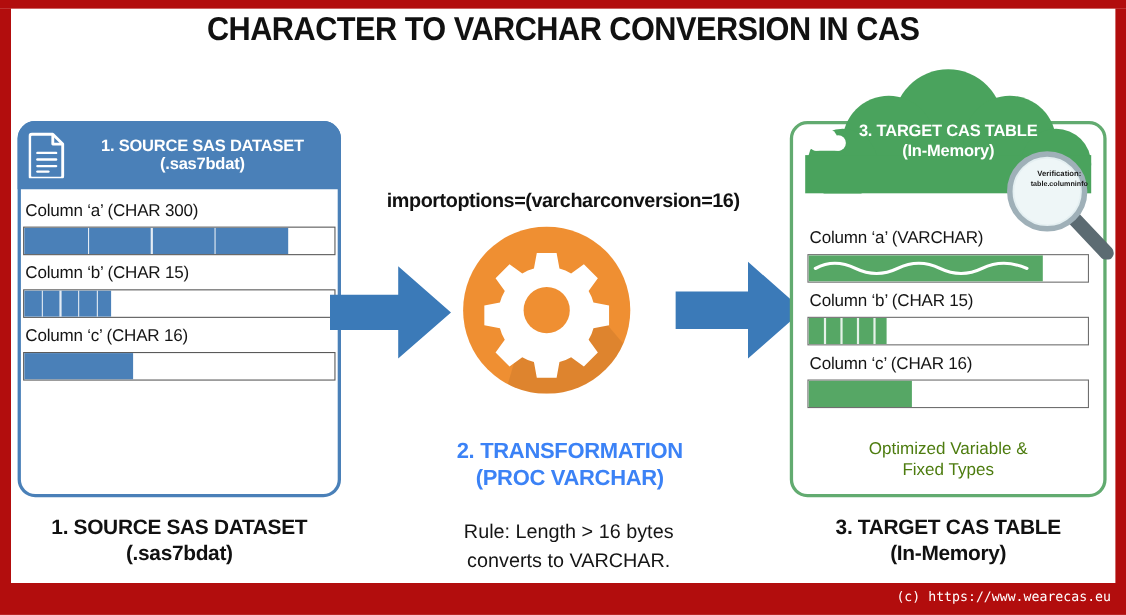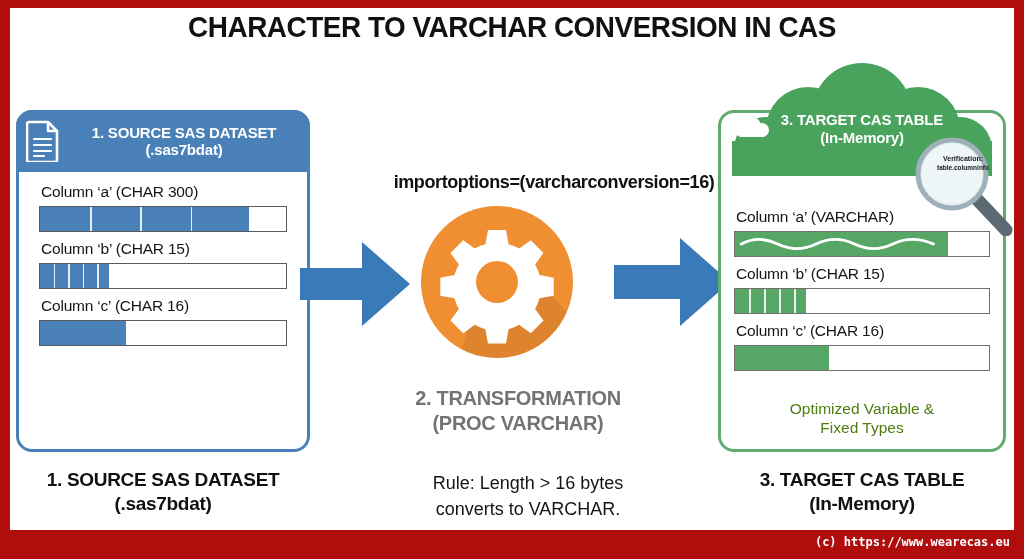--- a/index.html
+++ b/index.html
@@ -14,21 +14,21 @@
   .frame-bar{position:absolute;background:#b20d0d;}
   .frame-top{left:0;top:0;width:1024px;height:8px;}
   .frame-bottom{left:0;top:530px;width:1024px;height:29px;}
   .frame-left{left:0;top:8px;width:10px;height:522px;}
   .frame-right{left:1014px;top:8px;width:10px;height:522px;}
   .frame-inner-gap{position:absolute;left:10px;top:8px;width:1004px;height:3px;background:#ffffff;}
 
   .watermark{
     position:absolute;right:14px;top:535px;
     font-family:"DejaVu Sans Mono","Liberation Mono",monospace;
-    font-size:12px;font-weight:bold;color:#ffffff;letter-spacing:0px;
+    font-size:12px;font-weight:normal;color:#ffffff;letter-spacing:0px;
     white-space:nowrap;
   }
 
   
   .title{
     position:absolute;left:0;top:10px;width:1024px;text-align:center;
     font-family:"Liberation Sans","DejaVu Sans",sans-serif;
     font-weight:bold;font-size:30px;color:#111111;
     letter-spacing:-0.5px;
     transform:scaleX(.93);transform-origin:50% 50%;
@@ -72,21 +72,21 @@
   
   .magnifier{position:absolute;left:910px;top:132px;width:104px;height:104px;}
   .mag-text{
     position:absolute;left:925px;top:155px;width:76px;text-align:center;
     font-size:7px;line-height:8.5px;font-weight:bold;color:#1a1a1a;
     pointer-events:none;
   }
   .mag-text .l2{font-size:6.5px;font-weight:bold;}
 
   
-  .col-list{position:absolute;left:0;top:62px;width:100%;box-sizing:border-box;padding:0 20px;}
+  .col-list{position:absolute;left:0;top:62px;width:100%;box-sizing:border-box;padding:0 2px;}
   .panel-tgt .col-list{top:66px;padding:0 13px;margin-top:21px;}
   .col-row{margin-bottom:6px;}
   .col-label{
     font-size:15.5px;color:#151515;margin:8px 0 5px 2px;
     letter-spacing:-0.2px;white-space:nowrap;
   }
   .bar{
     position:relative;height:26px;box-sizing:border-box;
     border:1px solid #6f6f6f;background:#ffffff;overflow:hidden;
   }
@@ -109,34 +109,33 @@
     color:#111111;line-height:24px;letter-spacing:-0.3px;
   }
   .foot-left{left:0px;top:468px;width:326px;}
   .foot-right{left:700px;top:468px;width:324px;}
 
   
   .code-line{
     position:absolute;left:310px;top:172px;width:404px;text-align:center;
     font-weight:bold;font-size:18px;color:#111111;letter-spacing:-0.4px;
     white-space:nowrap;
-    padding-left:42px;
   }
   .arrow{position:absolute;}
   .arrow-left{left:300px;top:238px;width:110px;height:92px;}
   .arrow-right{left:614px;top:234px;width:116px;height:96px;}
   .gear{position:absolute;left:399px;top:206px;width:196px;height:152px;}
 
   .center-title{
-    position:absolute;left:338px;top:386px;width:360px;text-align:center;
-    font-weight:bold;font-size:20px;color:#737373;line-height:25px;
+    position:absolute;left:338px;top:398px;width:360px;text-align:center;
+    font-weight:bold;font-size:20px;color:#3b82f6;line-height:25px;
     letter-spacing:-0.3px;
   }
   .center-rule{
-    position:absolute;left:360px;top:470px;width:336px;text-align:center;
+    position:absolute;left:349px;top:470px;width:336px;text-align:center;
     font-size:18px;color:#151515;line-height:26px;
   }
 </style>
 </head>
 <body>
 
 <div id="stage">
 
   <div class="frame-bar frame-top"></div>
   <div class="frame-inner-gap"></div>

